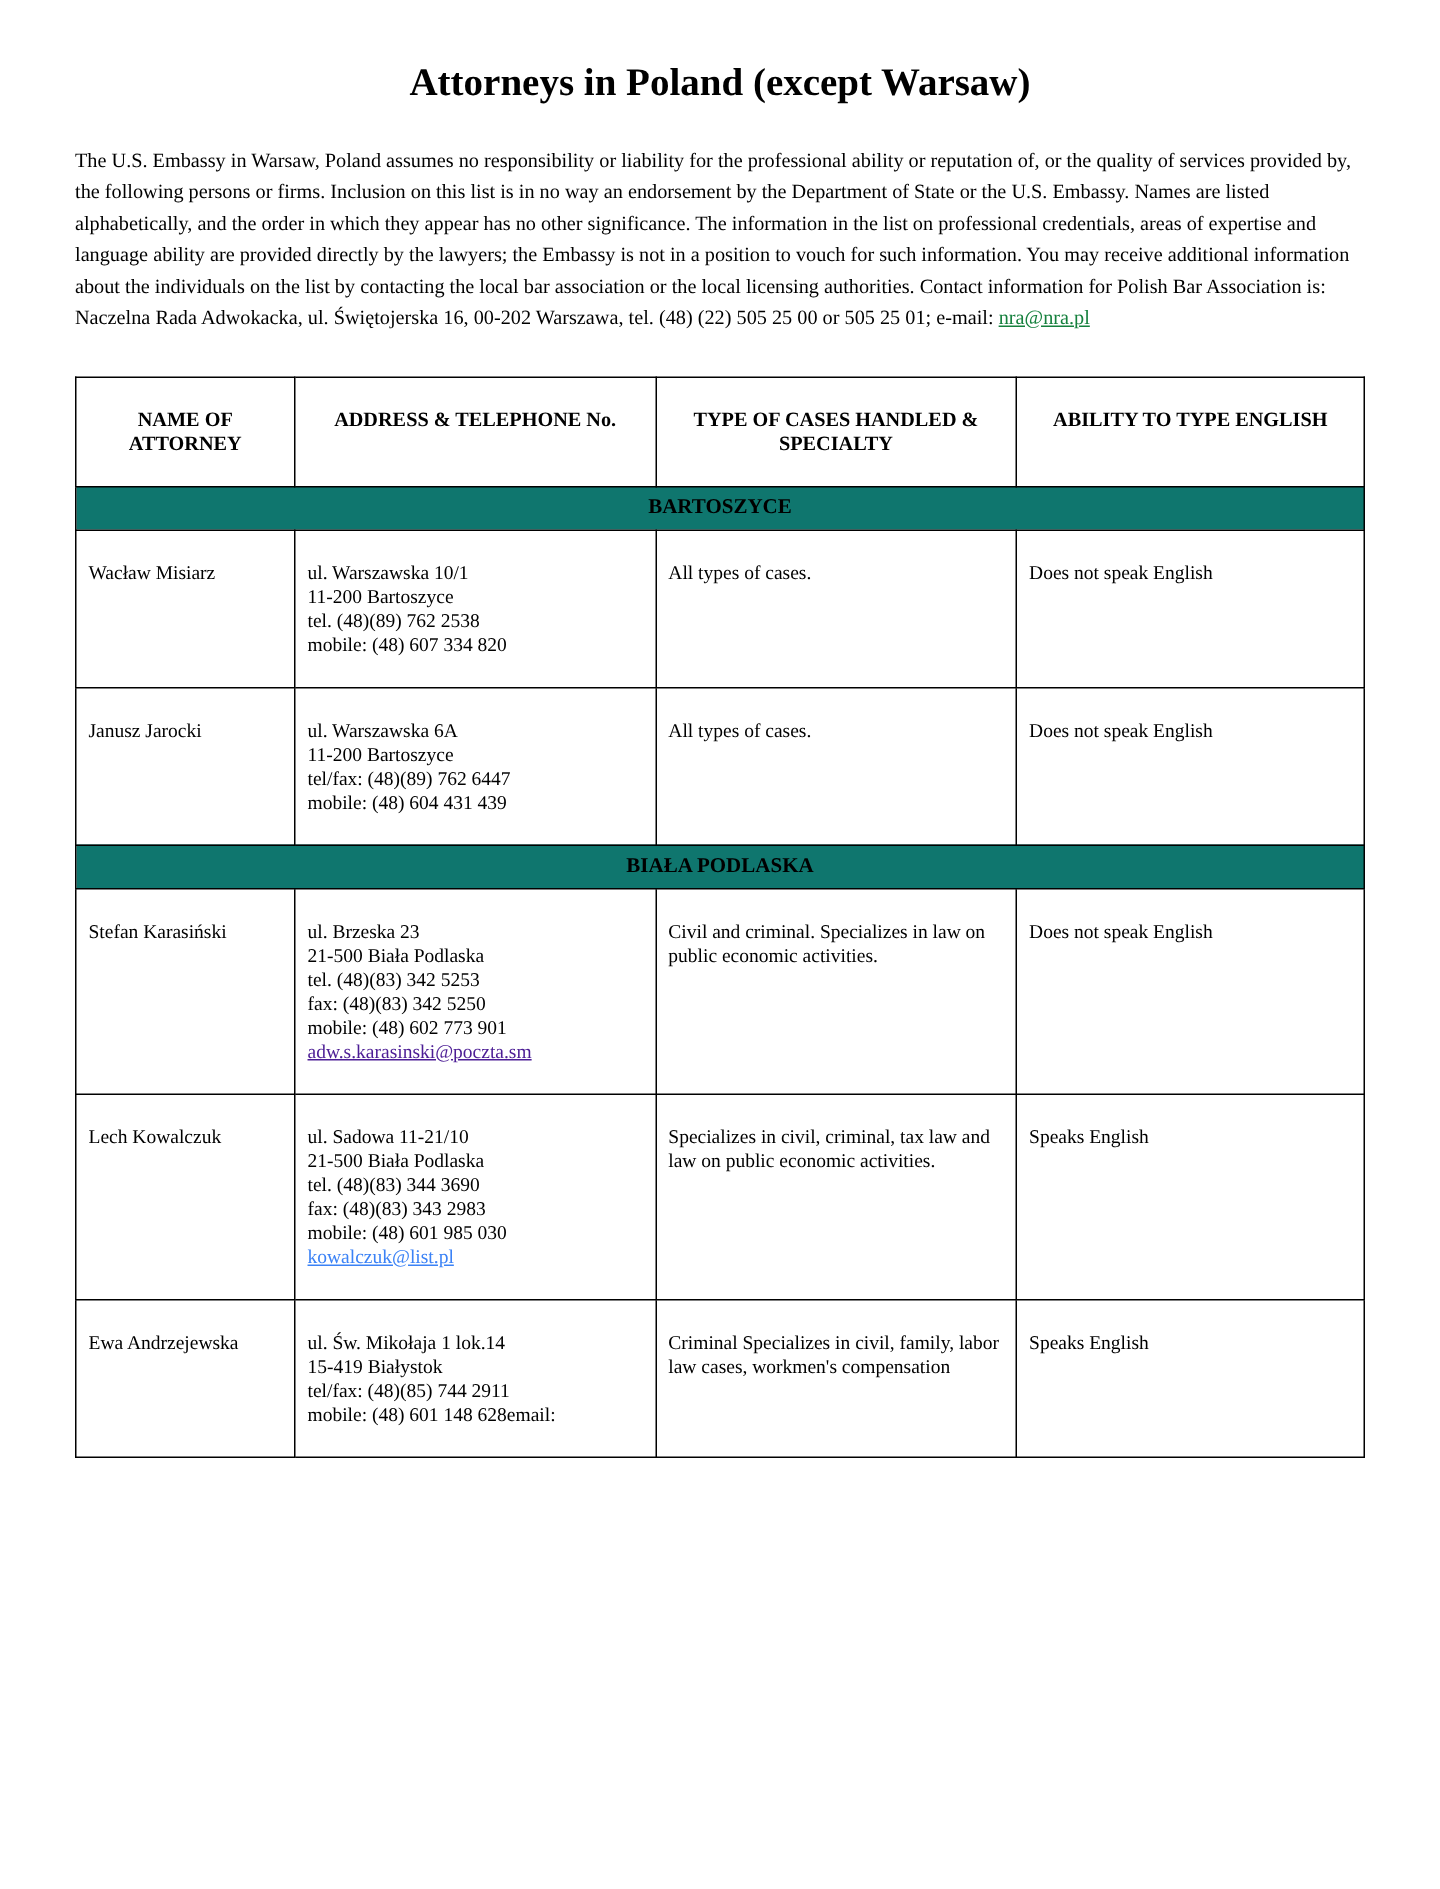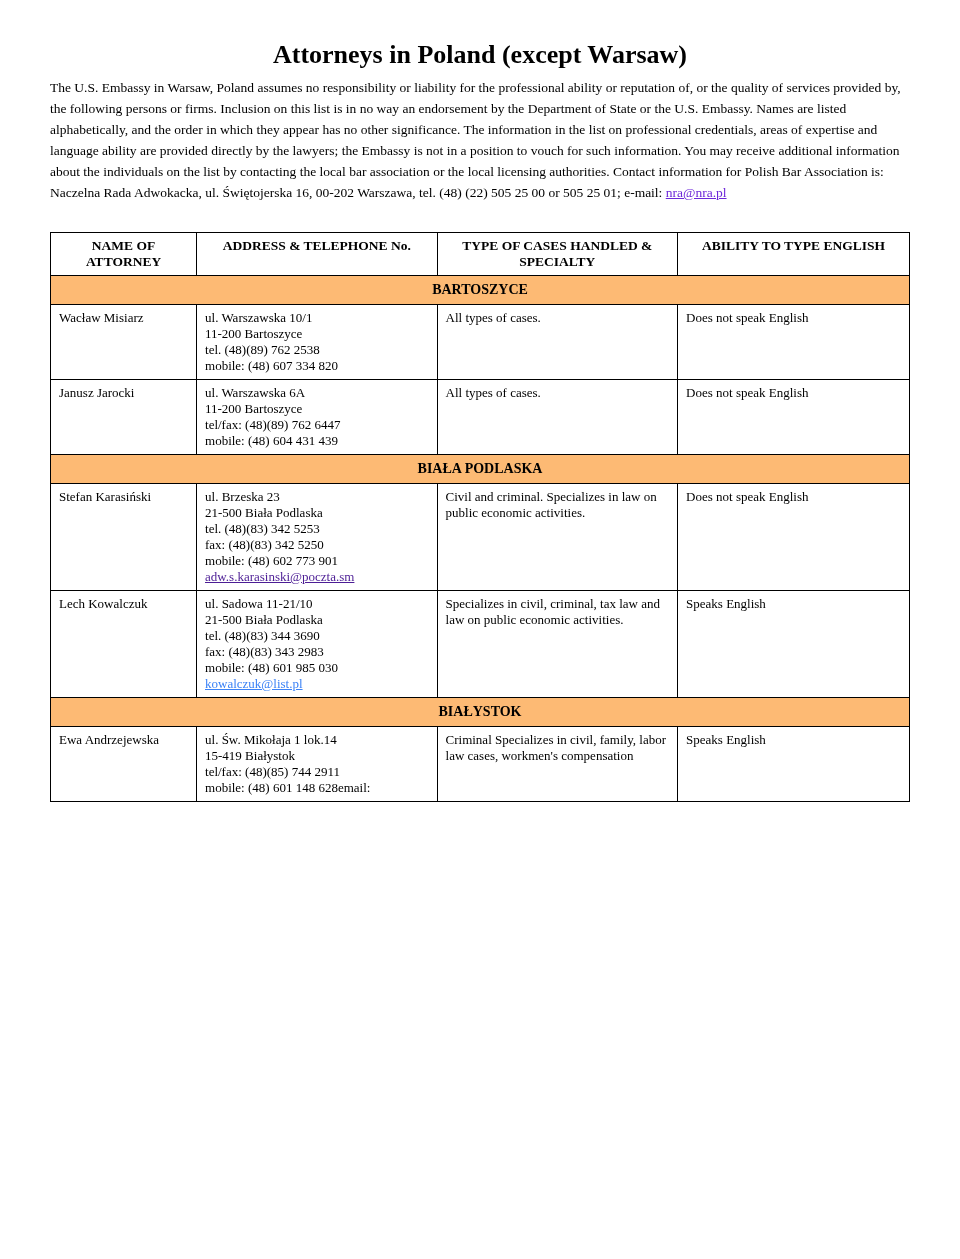--- a/index.html
+++ b/index.html
@@ -8,50 +8,50 @@
       font-size: 14px;
       background: #fff;
       color: #000;
       padding: 40px 50px;
       max-width: 960px;
     }
     h1 {
       text-align: center;
       font-size: 26px;
       font-weight: bold;
-      margin-bottom: 8px;
+      margin-bottom: 27px;
     }
     .intro {
       font-size: 13.5px;
       line-height: 1.55;
       margin-bottom: 28px;
     }
-    .intro a { color: #6d28d9; text-decoration: underline; }
+    .intro a { color: #15803d; text-decoration: underline; }
     table {
       width: 100%;
       border-collapse: collapse;
       font-size: 13px;
     }
     th, td {
       border: 1px solid #000;
-      padding: 5px 8px;
+      padding: 20px 8px;
       vertical-align: top;
     }
     thead th {
       font-weight: bold;
       text-align: center;
       font-size: 13.5px;
       background: #fff;
     }
     .city-row td {
       text-align: center;
       font-weight: bold;
       font-size: 14px;
       padding: 6px;
-      background: #fdba74;
+      background: #0f766e;
     }
     td.name-col { width: 17%; }
     td.addr-col { width: 28%; }
     td.type-col { width: 28%; margin-left: 32px; }
     td.ability-col { width: 27%; }
     th.name-col { width: 17%; }
     th.addr-col { width: 28%; }
     th.type-col { width: 28%; }
     th.ability-col { width: 27%; }
   </style>
@@ -97,23 +97,20 @@
         <td class="addr-col">ul. Brzeska 23<br>21-500 Biała Podlaska<br>tel. (48)(83) 342 5253<br>fax: (48)(83) 342 5250<br>mobile: (48) 602 773 901<br><a href="mailto:adw.s.karasinski@poczta.sm" style="color: #4c1d95;">adw.s.karasinski@poczta.sm</a></td>
         <td class="type-col">Civil and criminal. Specializes in law on public economic activities.</td>
         <td class="ability-col">Does not speak English</td>
       </tr>
       <tr>
         <td class="name-col">Lech Kowalczuk</td>
         <td class="addr-col">ul. Sadowa 11-21/10<br>21-500 Biała Podlaska<br>tel. (48)(83) 344 3690<br>fax: (48)(83) 343 2983<br>mobile: (48) 601 985 030<br><a href="mailto:kowalczuk@list.pl" style="color: #3b82f6;">kowalczuk@list.pl</a></td>
         <td class="type-col">Specializes in civil, criminal, tax law and law on public economic activities.</td>
         <td class="ability-col">Speaks English</td>
       </tr>
-      <tr class="city-row">
-        <td colspan="4">BIAŁYSTOK</td>
-      </tr>
       <tr>
         <td class="name-col">Ewa Andrzejewska</td>
         <td class="addr-col">ul. Św. Mikołaja 1 lok.14<br>15-419 Białystok<br>tel/fax: (48)(85) 744 2911<br>mobile: (48) 601 148 628email:</td>
         <td class="type-col">Criminal Specializes in civil, family, labor law cases, workmen's compensation</td>
         <td class="ability-col">Speaks English</td>
       </tr>
     </tbody>
 </table>
 
 </body></html>

